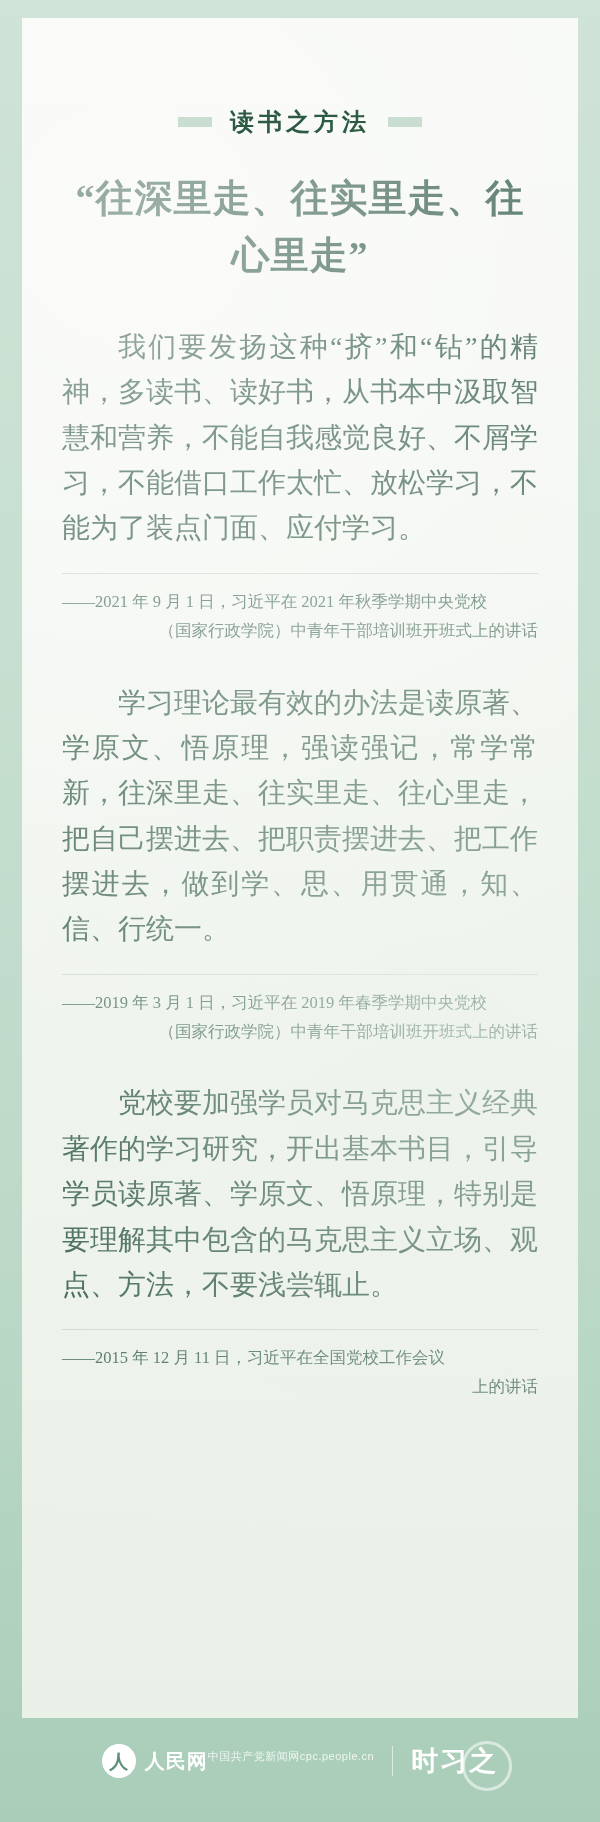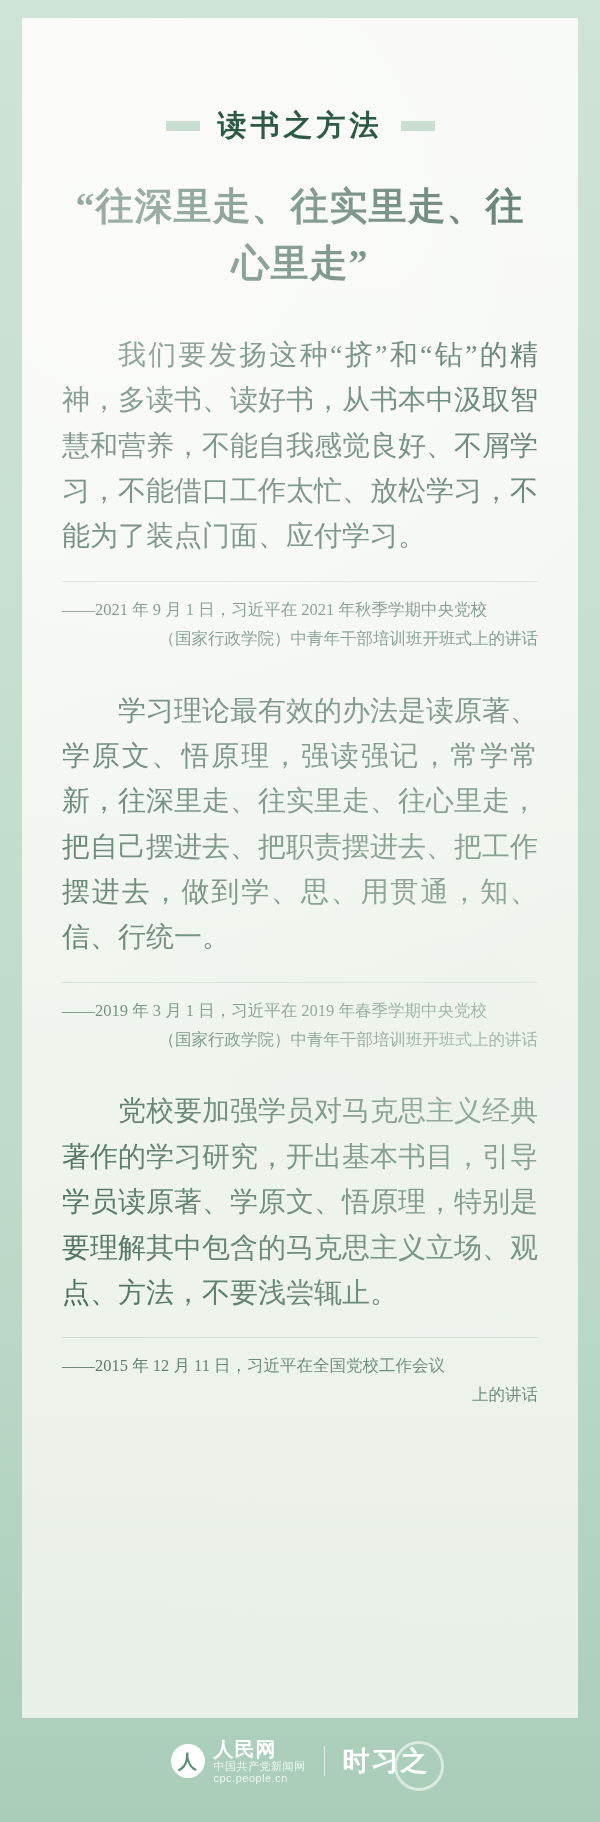--- a/index.html
+++ b/index.html
@@ -43,21 +43,21 @@
 
   
   .label-wrap {
     text-align: center;
     margin-top: 34px;
     position: relative;
   }
   .label {
     display: inline-block;
     position: relative;
-    font-size: 29px;
+    font-size: 24px;
     letter-spacing: 4px;
     color: #2d5a43;
     font-weight: bold;
     padding: 2px 26px;
     font-family: Liberation Mono, monospace;
   }
   .label .bar {
     position: absolute;
     top: 50%;
     width: 34px;
@@ -133,21 +133,20 @@
     color: #5b8f74;
     display: flex;
     align-items: center;
     justify-content: center;
     font-size: 19px;
     font-weight: bold;
     line-height: 1;
   }
   .brand-txt {
     display: flex;
-    flex-direction: column;
     line-height: 1.1;
   }
   .brand-txt .cn {
     font-size: 20px;
     font-weight: bold;
     color: #ffffff;
     letter-spacing: 1px;
   }
   .brand-txt .en {
     font-size: 11px;

